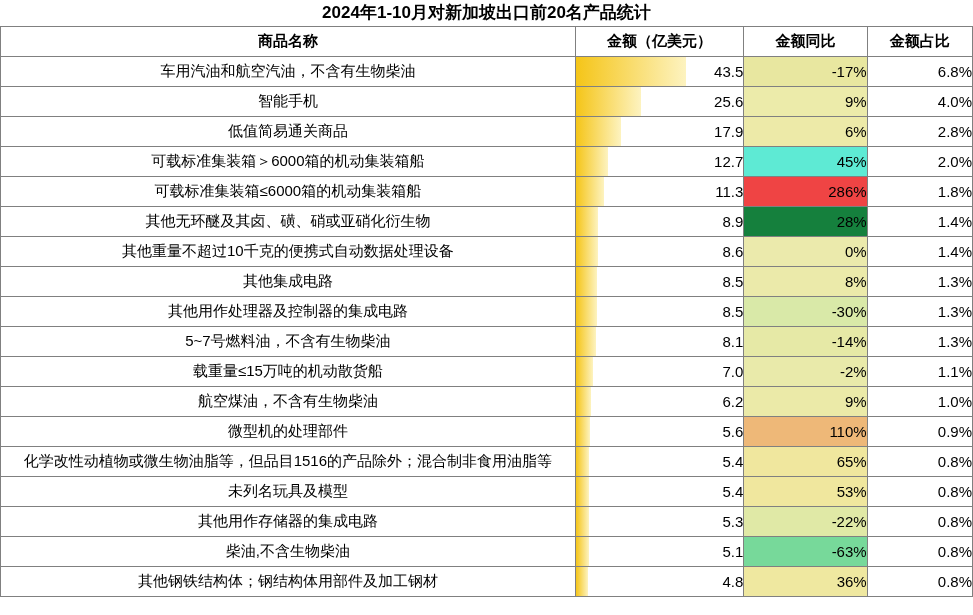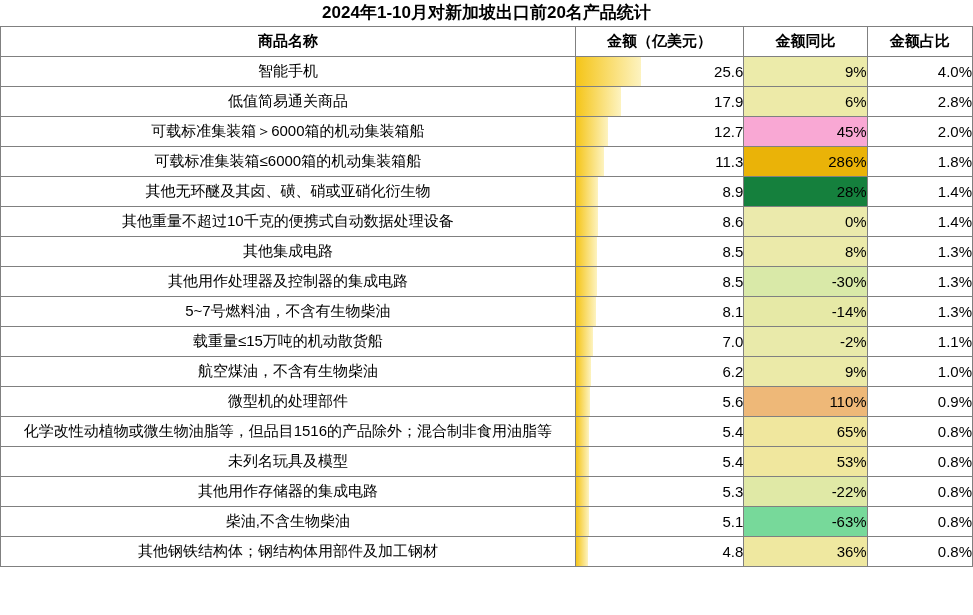--- a/index.html
+++ b/index.html
@@ -95,41 +95,47 @@
   <thead>
     <tr>
       <th>商品名称</th>
       <th>金额（亿美元）</th>
       <th>金额同比</th>
       <th>金额占比</th>
     </tr>
   </thead>
   <tbody id="table-body">
       <tr>
+        <td class="name-cell">车用汽油和航空汽油，不含有生物柴油</td>
+        <td class="amount-cell"><div class="bar" style="width: 110px;"></div><span class="val">43.5</span></td>
+        <td class="yoy-cell" style="background: rgb(232, 231, 160);">-17%</td>
+        <td class="share-cell">6.8%</td>
+      </tr>
+      <tr>
         <td class="name-cell">智能手机</td>
         <td class="amount-cell"><div class="bar" style="width: 64.7356px;"></div><span class="val">25.6</span></td>
         <td class="yoy-cell" style="background: rgb(236, 235, 170);">9%</td>
         <td class="share-cell">4.0%</td>
       </tr>
       <tr>
         <td class="name-cell">低值简易通关商品</td>
         <td class="amount-cell"><div class="bar" style="width: 45.2644px;"></div><span class="val">17.9</span></td>
         <td class="yoy-cell" style="background: rgb(237, 234, 168);">6%</td>
         <td class="share-cell">2.8%</td>
       </tr>
       <tr>
         <td class="name-cell">可载标准集装箱＞6000箱的机动集装箱船</td>
         <td class="amount-cell"><div class="bar" style="width: 32.1149px;"></div><span class="val">12.7</span></td>
-        <td class="yoy-cell" style="background: #f9a8d4;">45%</td>
+        <td class="yoy-cell" style="background: #5eead4;">45%</td>
         <td class="share-cell">2.0%</td>
       </tr>
       <tr>
         <td class="name-cell">可载标准集装箱≤6000箱的机动集装箱船</td>
         <td class="amount-cell"><div class="bar" style="width: 28.5747px;"></div><span class="val">11.3</span></td>
-        <td class="yoy-cell" style="background: #eab308;">286%</td>
+        <td class="yoy-cell" style="background: #ef4444;">286%</td>
         <td class="share-cell">1.8%</td>
       </tr>
       <tr>
         <td class="name-cell">其他无环醚及其卤、磺、硝或亚硝化衍生物</td>
         <td class="amount-cell"><div class="bar" style="width: 22.5057px;"></div><span class="val">8.9</span></td>
         <td class="yoy-cell" style="background: #15803d;">28%</td>
         <td class="share-cell">1.4%</td>
       </tr>
       <tr>
         <td class="name-cell small">其他重量不超过10千克的便携式自动数据处理设备</td>

